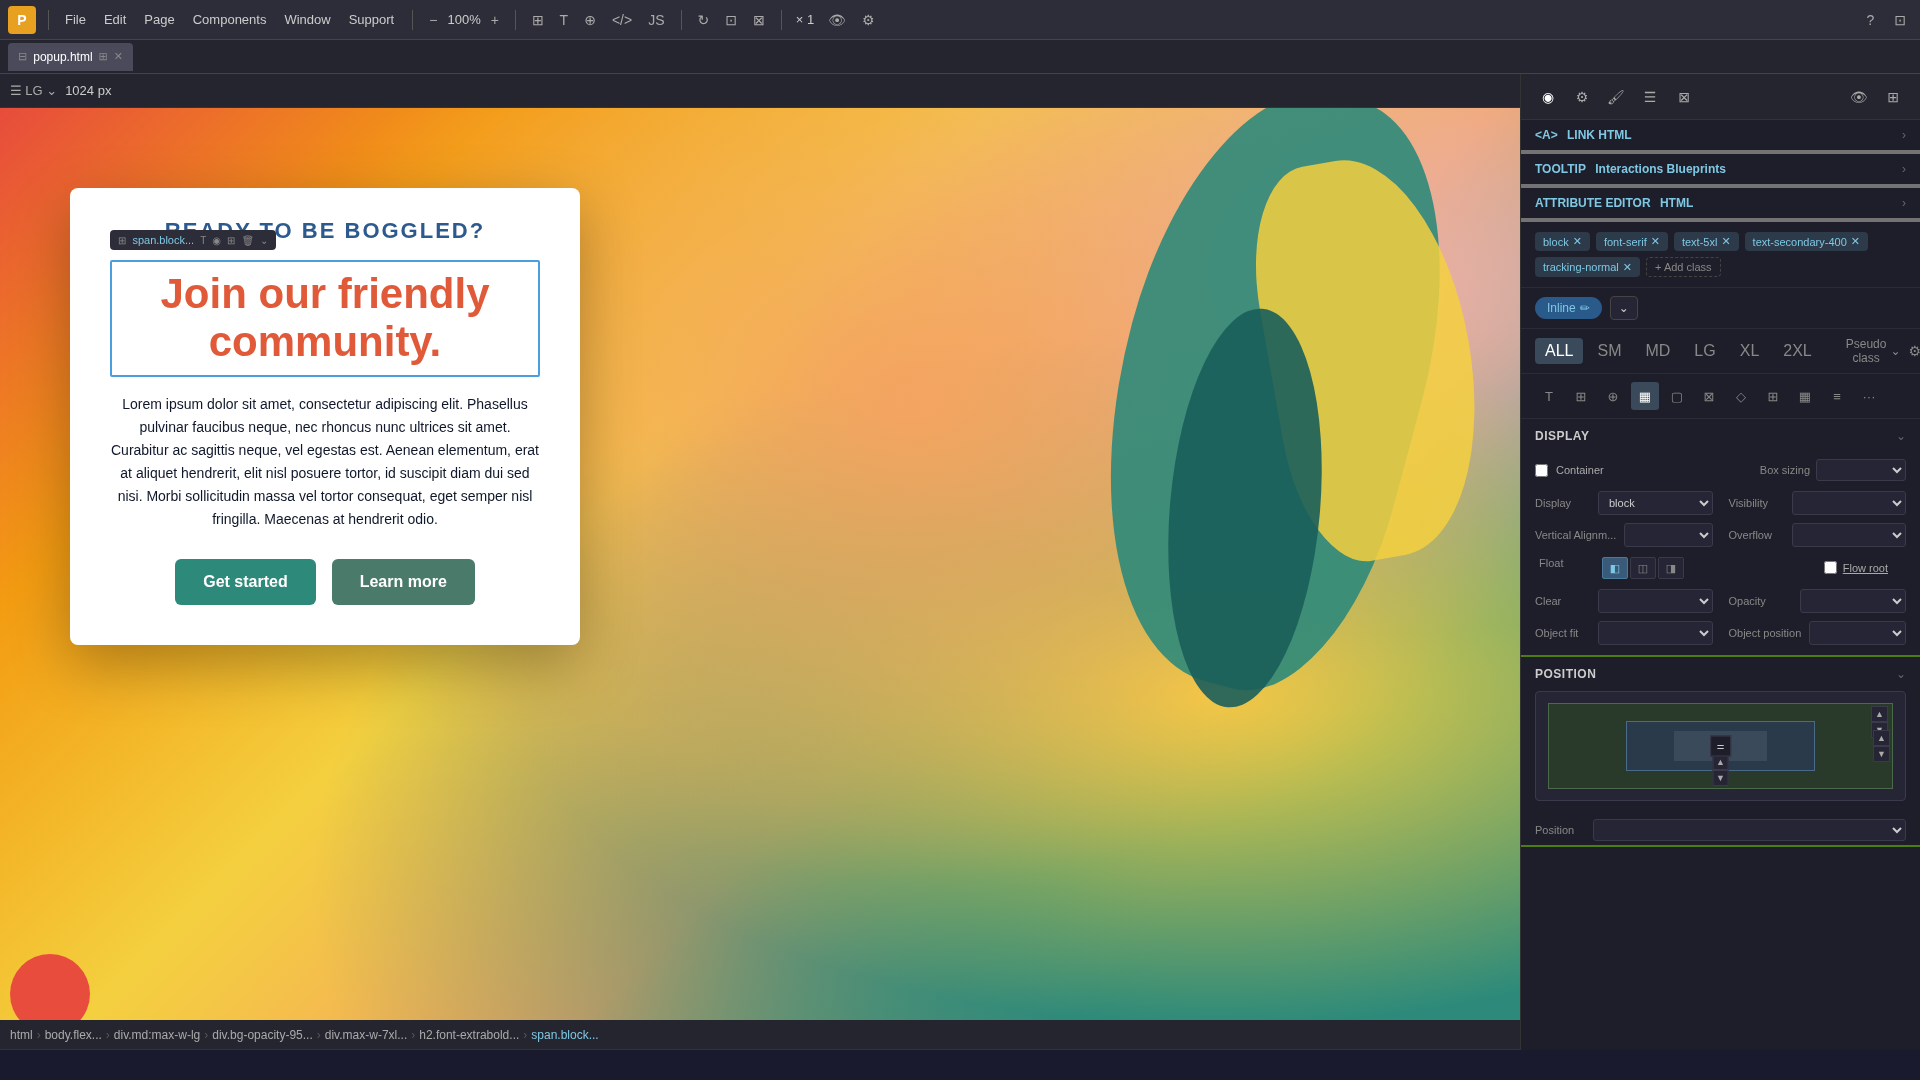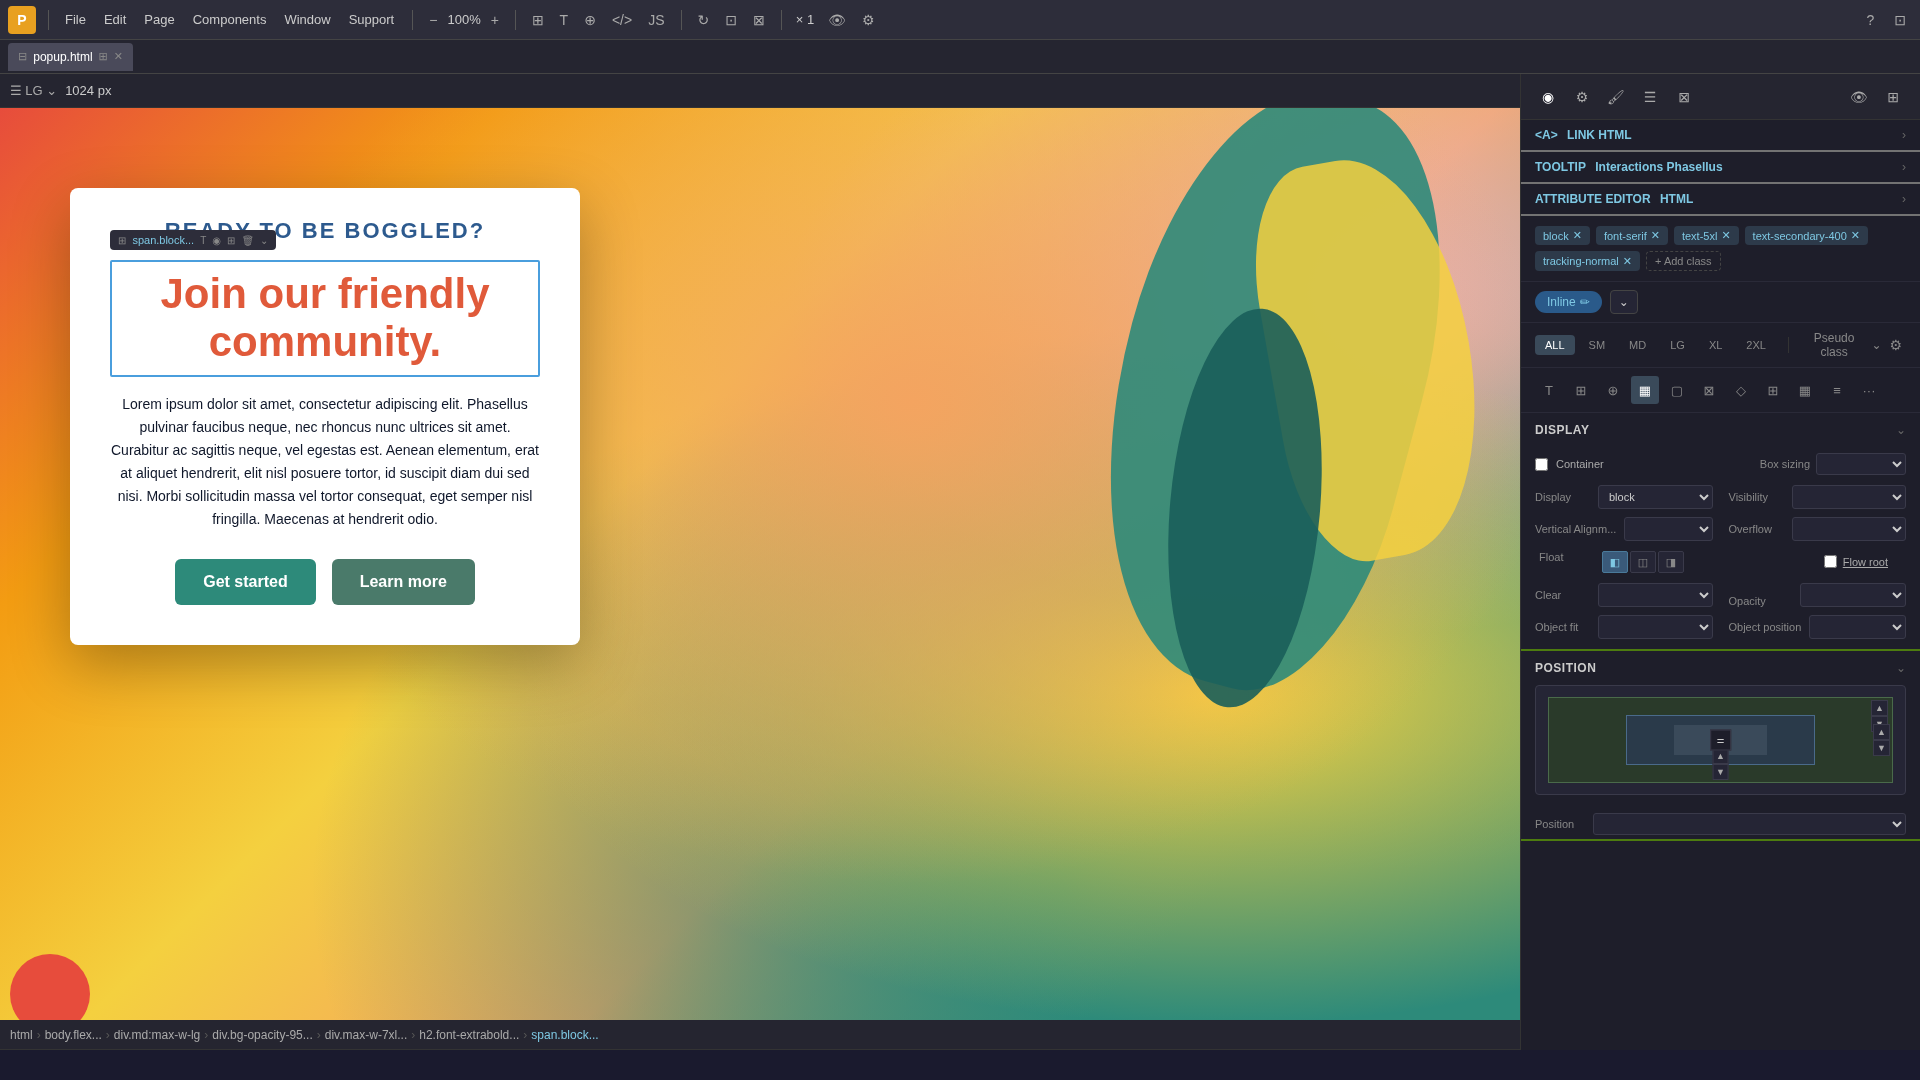--- a/index.html
+++ b/index.html
@@ -270,21 +270,21 @@
       cursor: pointer; border-radius: 4px;
     }
     .panel-icon.active { color: #fff; }
 
     
     .prop-link-row {
       display: flex;
       align-items: center;
       justify-content: space-between;
       padding: 8px 14px;
-      border-bottom: 2px solid #737373;
+      border-bottom: 4px solid #737373;
       cursor: pointer;
     }
     .prop-link-label {
       font-size: 12px;
       color: #aaa;
     }
     .prop-link-label span { color: #7ec8e3; font-weight: 600; }
     .prop-link-arrow { color: #666; font-size: 12px; }
 
     
@@ -350,21 +350,21 @@
     
     .breakpoints-row {
       padding: 8px 14px;
       display: flex;
       align-items: center;
       gap: 4px;
       border-bottom: 1px solid #2a2a38;
     }
     .bp-btn {
       padding: 4px 10px;
-      font-size: 11px;
+      font-size: 16px;
       border-radius: 4px;
       cursor: pointer;
       border: none;
       background: transparent;
       color: #888;
     }
     .bp-btn.active {
       background: #3a4a5a;
       color: #fff;
     }
@@ -533,21 +533,21 @@
     ::-webkit-scrollbar-thumb { background: #3a3a4a; border-radius: 3px; }
 
     .panel-scroll {
       overflow-y: auto;
       flex: 1;
     }
 
     
     .opacity-row {
       display: flex;
-      align-items: flex-end;
+      align-items: center;
       gap: 16px;
     }
     .opacity-label { font-size: 11px; color: #888; min-width: 55px; }
   </style>
 </head>
 <body>
 
 <div class="top-toolbar">
   <div class="toolbar-logo">
     <span>P</span>
@@ -684,21 +684,21 @@
         <div class="prop-link-label">
           <span style="color:#7ec8e3;font-weight:700;">&lt;A&gt;</span>
           <span style="margin-left:6px;">LINK HTML</span>
         </div>
         <span class="prop-link-arrow">›</span>
       </div>
 
       <div class="prop-link-row">
         <div class="prop-link-label">
           <span>TOOLTIP</span>
-          <span style="margin-left:6px;">Interactions Phasellus</span>
+          <span style="margin-left:6px;">Interactions Blueprints</span>
         </div>
         <span class="prop-link-arrow">›</span>
       </div>
 
       <div class="prop-link-row">
         <div class="prop-link-label">
           <span style="color:#7ec8e3;">ATTRIBUTE EDITOR</span>
           <span style="margin-left:6px;">HTML</span>
         </div>
         <span class="prop-link-arrow">›</span>

